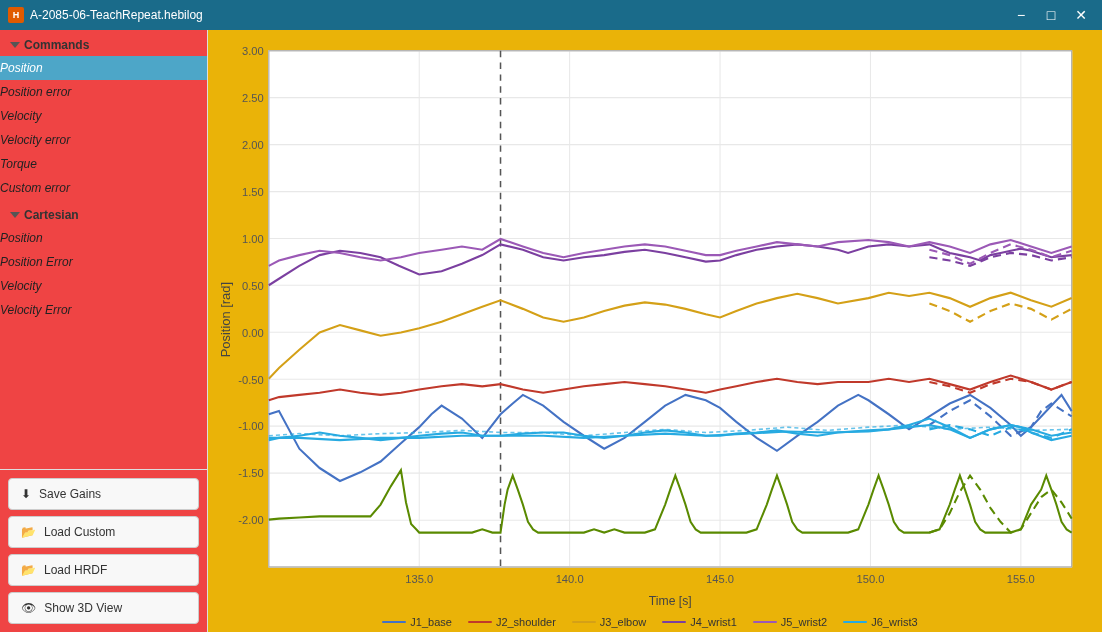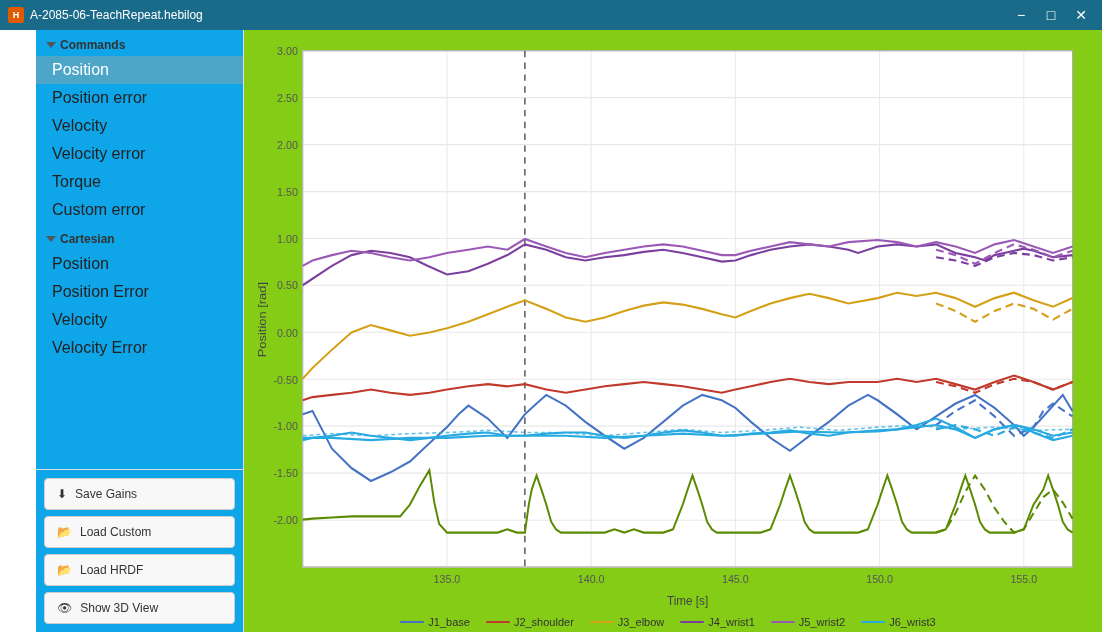--- a/index.html
+++ b/index.html
@@ -58,49 +58,49 @@
 
     .main-container {
       display: flex;
       height: 602px;
       background: white;
     }
 
     .sidebar {
       width: 208px;
       min-width: 208px;
-      background: #0ea5e9;
+      background: #ef4444;
       border-right: 1px solid #ddd;
       display: flex;
       flex-direction: column;
       overflow-y: auto;
-      margin-left: 36px;
     }
 
     .sidebar-section-header {
       display: flex;
       align-items: center;
       gap: 4px;
       padding: 8px 10px 4px;
       font-size: 12px;
       font-weight: 600;
       color: #333;
     }
     .triangle-down {
       width: 0; height: 0;
       border-left: 5px solid transparent;
       border-right: 5px solid transparent;
       border-top: 6px solid #555;
     }
 
     .sidebar-item {
-      padding: 5px 16px;
+      padding: 5px 0;
       cursor: pointer;
       color: #222;
-      font-size: 16px;
+      font-size: 12px;
+      font-style: italic;
     }
     .sidebar-item.active {
       background: #4da6c8;
       color: white;
     }
 
     .sidebar-buttons {
       margin-top: auto;
       padding: 8px;
       display: flex;
@@ -120,21 +120,21 @@
       font-size: 12px;
       color: #333;
       width: 100%;
     }
 
     .chart-area {
       flex: 1;
       display: flex;
       flex-direction: column;
       padding: 10px 10px 0 0;
-      background: #84cc16;
+      background: #eab308;
       position: relative;
     }
 
     .chart-container {
       flex: 1;
       position: relative;
       margin-left: 10px;
     }
 
     svg.chart-svg {

